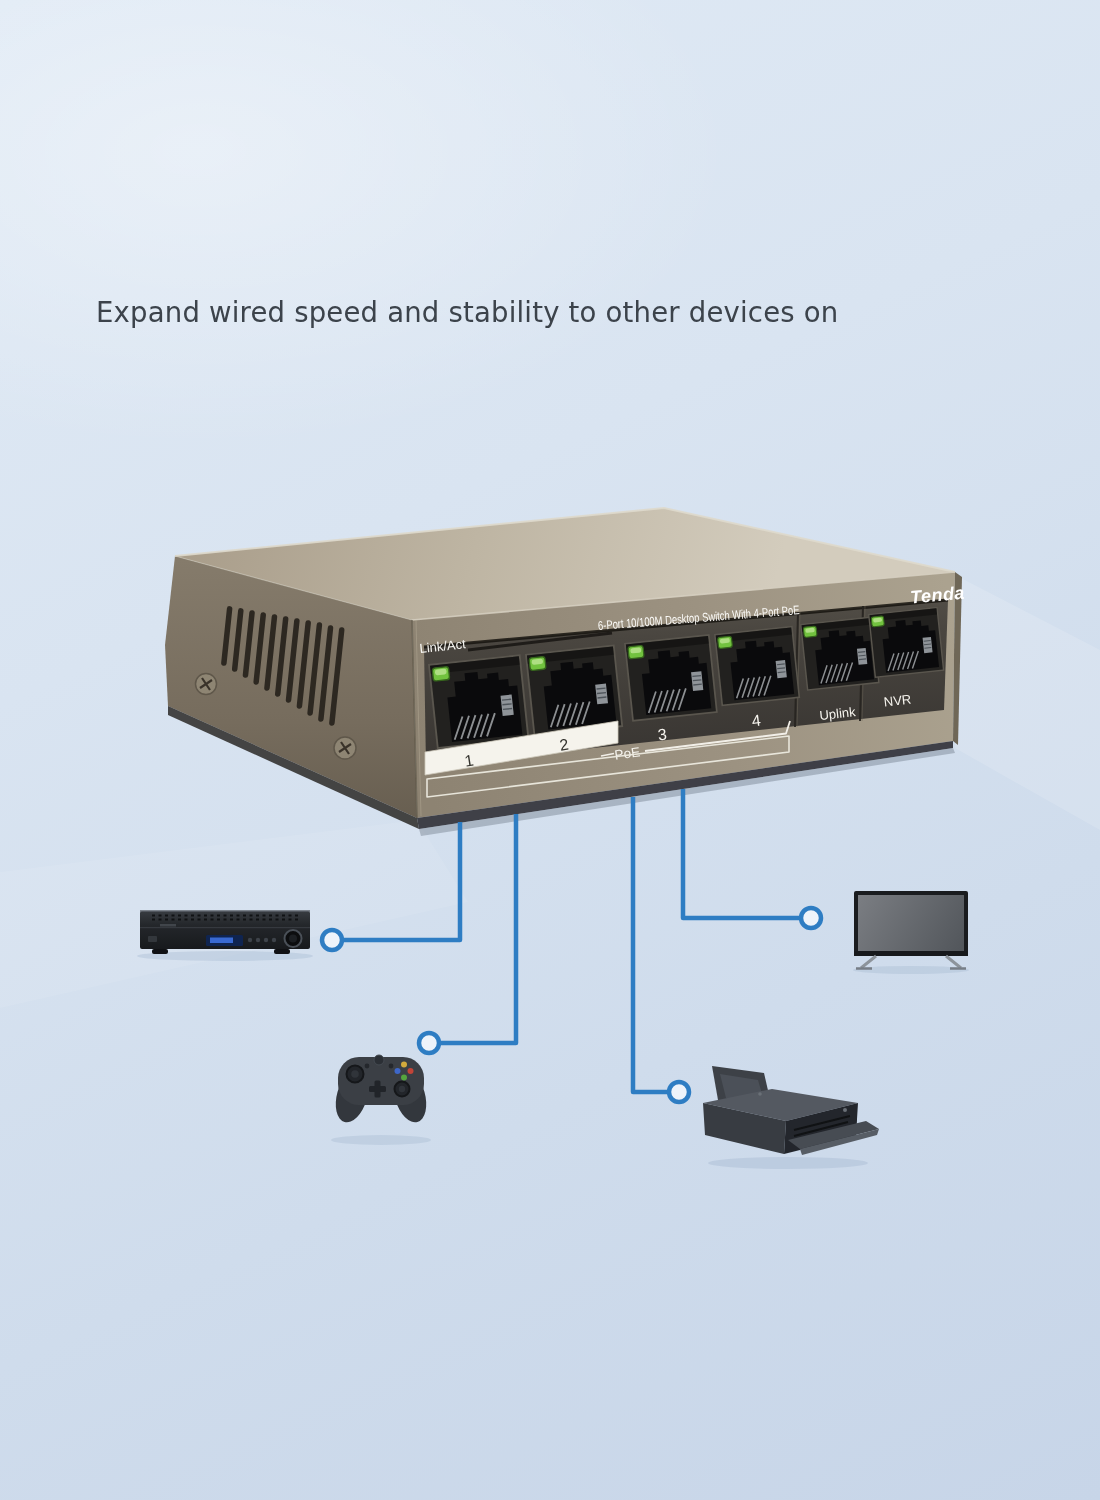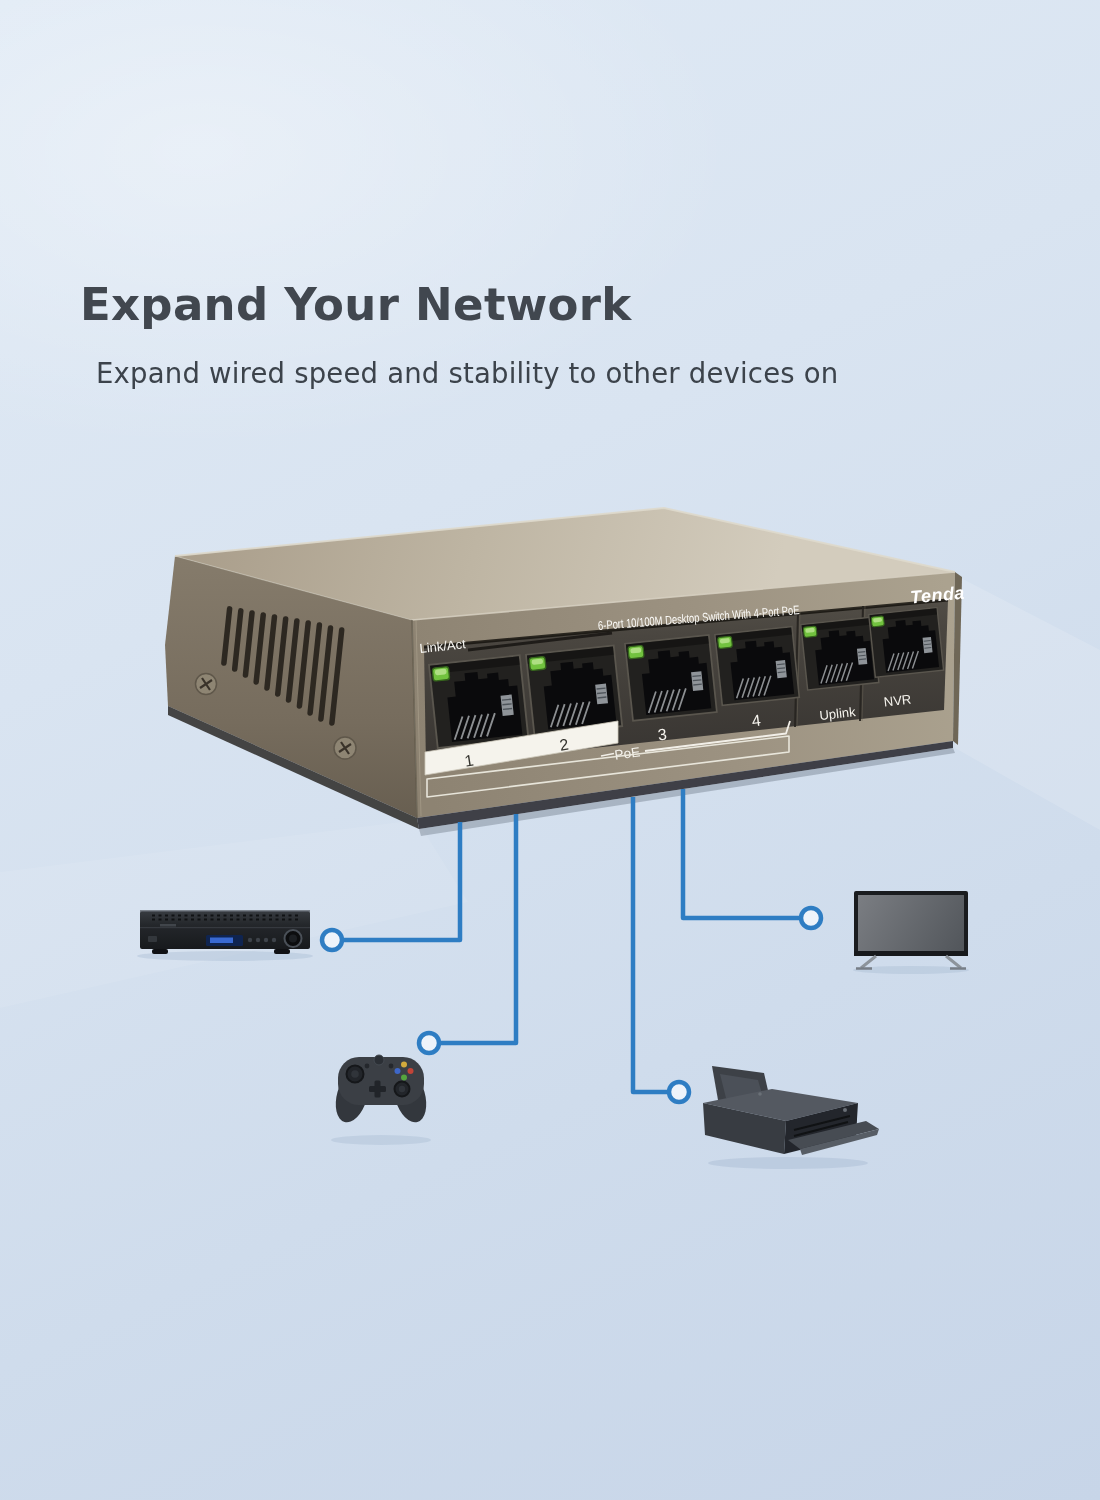--- a/index.html
+++ b/index.html
@@ -24,21 +24,20 @@
   .hero p span{display:block;}
   .scene{position:absolute;left:0;top:0;width:1100px;height:1500px;z-index:2;}
   text{font-family:"Liberation Sans","DejaVu Sans",sans-serif;}
 </style>
 </head>
 <body>
 
 <div class="stage">
 
   <div class="hero">
-    <h1>Expand Your Network</h1>
     <p>
         <span>Expand wired speed and stability to other devices on</span>
       </p>
   </div>
 
   <svg class="scene" viewBox="0 0 1100 1500" xmlns="http://www.w3.org/2000/svg">
     <defs>
       <linearGradient id="gTop" x1="175" y1="510" x2="760" y2="650" gradientUnits="userSpaceOnUse">
         <stop offset="0" stop-color="#a89c89"></stop>
           <stop offset="0.5" stop-color="#beb5a3"></stop>

